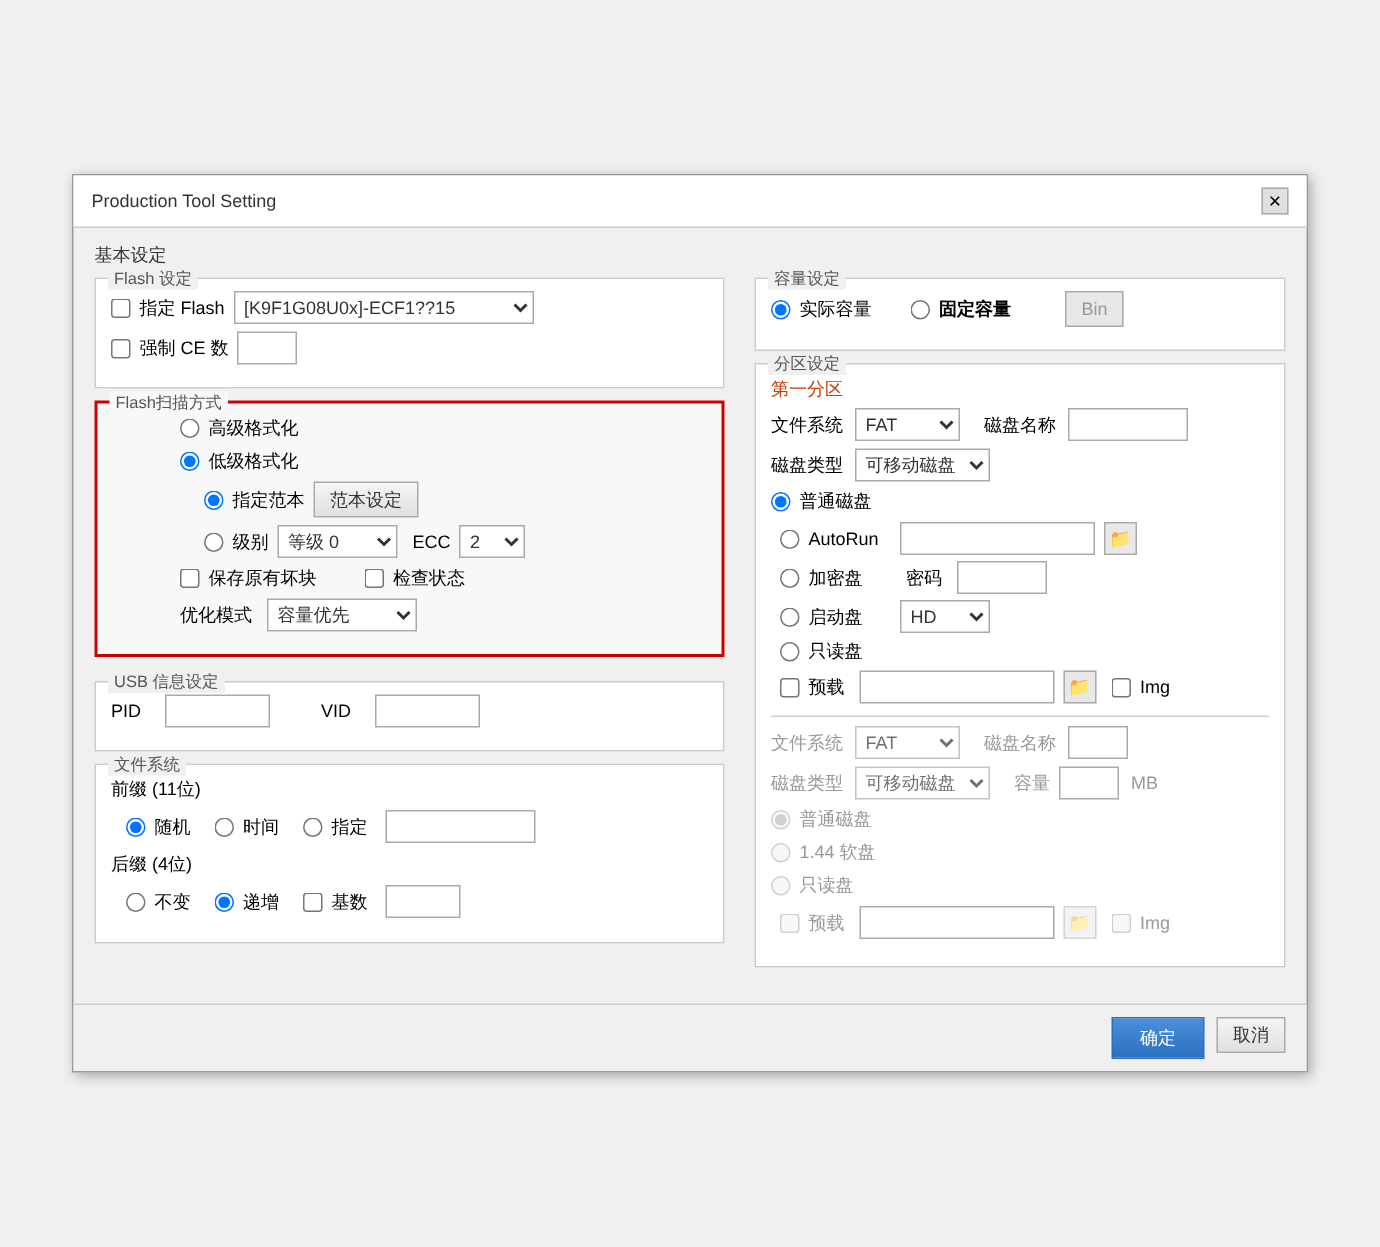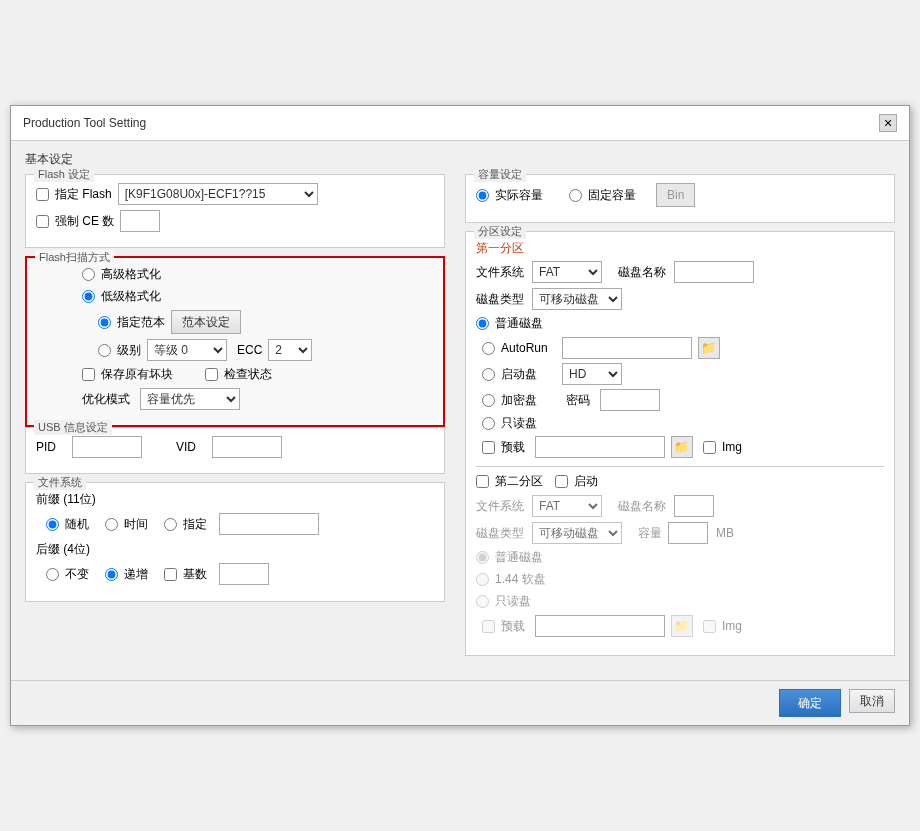--- a/index.html
+++ b/index.html
@@ -1,17 +1,17 @@
 <!DOCTYPE html>
 <html><head>
   <meta charset="utf-8">
   <style>
     * { box-sizing: border-box; margin: 0; padding: 0; font-family: "Microsoft YaHei", "SimSun", sans-serif; font-size: 12px; }
     body { background: #f0f0f0; display: flex; justify-content: center; align-items: center; width: 920px; height: 831px; }
-    .window { width: 900px; background: #f0f0f0; border: 1px solid #999; box-shadow: 2px 2px 8px rgba(0,0,0,0.3); }
+    .window { width: 824px; background: #f0f0f0; border: 1px solid #999; box-shadow: 2px 2px 8px rgba(0,0,0,0.3); }
     .title-bar { background: #ffffff; padding: 8px 12px; display: flex; justify-content: space-between; align-items: center; border-bottom: 1px solid #ccc; }
     .title-bar-text { font-size: 12px; color: #333; }
     .title-bar-close { width: 18px; height: 18px; background: #e0e0e0; border: 1px solid #aaa; cursor: pointer; display: flex; align-items: center; justify-content: center; font-size: 11px; }
     .content { padding: 10px 14px 14px 14px; }
     .section-header { font-size: 12px; color: #333; margin-bottom: 6px; }
     .two-col { display: flex; gap: 20px; }
     .left-col { flex: 0 0 420px; }
     .right-col { flex: 1; }
     .group-box { border: 1px solid #ccc; padding: 8px 10px 10px 10px; margin-bottom: 10px; position: relative; background: #fff; }
     .group-box-title { position: absolute; top: -8px; left: 8px; background: #f0f0f0; padding: 0 4px; font-size: 11px; color: #555; }
@@ -61,21 +61,21 @@
               <option>[K9F1G08U0x]-ECF1??15</option>
             </select>
           </div>
           <div class="row">
             <input type="checkbox" style="">
             <span>强制 CE 数</span>
             <input type="text" style="width: 40px;">
           </div>
         </div>
 
-        <div class="group-box group-box-red" style="margin-bottom:0; background:#f8f8f8;padding-left:35px;">
+        <div class="group-box group-box-red" style="margin-bottom:16px; background:#f8f8f8;padding-left:35px;">
           <span class="group-box-title" style="background:#f8f8f8;">Flash扫描方式</span>
           <div class="row indent">
             <input type="radio" name="scan_mode" style="">
             <span>高级格式化</span>
           </div>
           <div class="row indent">
             <input type="radio" name="scan_mode" checked="" style="">
             <span>低级格式化</span>
           </div>
           <div class="row" style="margin-left:36px;">
@@ -154,21 +154,21 @@
       </div>
 
       <div class="right-col">
 
         <div class="group-box" style="margin-bottom:8px;">
           <span class="group-box-title">容量设定</span>
           <div class="row">
             <input type="radio" name="cap_type" checked="" style="">
             <span style="margin-right:20px;">实际容量</span>
             <input type="radio" name="cap_type" style="">
-            <span style="margin-right:4px;">固定容量</span>
+            <span style="margin-right:20px;font-weight:bold;">固定容量</span>
             <button class="btn btn-disabled" style="margin-left:10px;">Bin</button>
           </div>
         </div>
 
         <div class="group-box">
           <span class="group-box-title">分区设定</span>
 
           <div class="part-section">
             <div class="part-title">第一分区</div>
             <div class="row">
@@ -188,59 +188,53 @@
             <div class="row">
               <input type="radio" name="first_disk_mode" checked="" style="">
               <span>普通磁盘</span>
             </div>
             <div class="disk-options">
               <div class="disk-opt-row">
                 <input type="radio" name="first_disk_mode" style="">
                 <span style="min-width:55px;">AutoRun</span>
                 <input type="text" class="path-input" style="">
                 <div class="folder-btn">📁</div>
+              </div>
+              <div class="disk-opt-row">
+                <input type="radio" name="first_disk_mode" style="">
+                <span style="min-width:55px;">加密盘</span>
+                <span style="margin-left:4px;margin-right:4px;">密码</span>
+                <input type="text" style="width: 60px;">
               </div>
               <div class="disk-opt-row">
                 <input type="radio" name="first_disk_mode" style="">
                 <span style="min-width:55px;">启动盘</span>
                 <select style="width:60px;">
                   <option>HD</option>
                 </select>
-              </div>
-              <div class="disk-opt-row">
-                <input type="radio" name="first_disk_mode" style="">
-                <span style="min-width:55px;">加密盘</span>
-                <span style="margin-left:4px;margin-right:4px;">密码</span>
-                <input type="text" style="width: 60px;">
               </div>
               <div class="disk-opt-row">
                 <input type="radio" name="first_disk_mode" style="">
                 <span>只读盘</span>
               </div>
             </div>
             <div class="disk-opt-row" style="margin-left:6px; margin-top:4px;">
               <input type="checkbox" style="">
               <span style="margin-right:4px;">预载</span>
               <input type="text" class="path-input" style="">
               <div class="folder-btn">📁</div>
               <input type="checkbox" style="margin-left: 4px;">
               <span>Img</span>
             </div>
           </div>
 
           <hr style="border:none; border-top:1px solid #ccc; margin: 6px 0;">
 
           <div class="part-section">
             <div class="row">
-              <input type="checkbox" style="">
-              <span style="margin-right:6px;">第二分区</span>
-              <input type="checkbox" style="">
-              <span>启动</span>
-            </div>
-            <div class="row">
               <span style="min-width:50px;color:#999;">文件系统</span>
               <select style="width:70px;" disabled="">
                 <option>FAT</option>
               </select>
               <span style="margin-left:10px;min-width:50px;color:#999;">磁盘名称</span>
               <input type="text" style="width: 40px;" disabled="">
             </div>
             <div class="row">
               <span style="min-width:50px;color:#999;">磁盘类型</span>
               <select style="width:90px;" disabled="">

